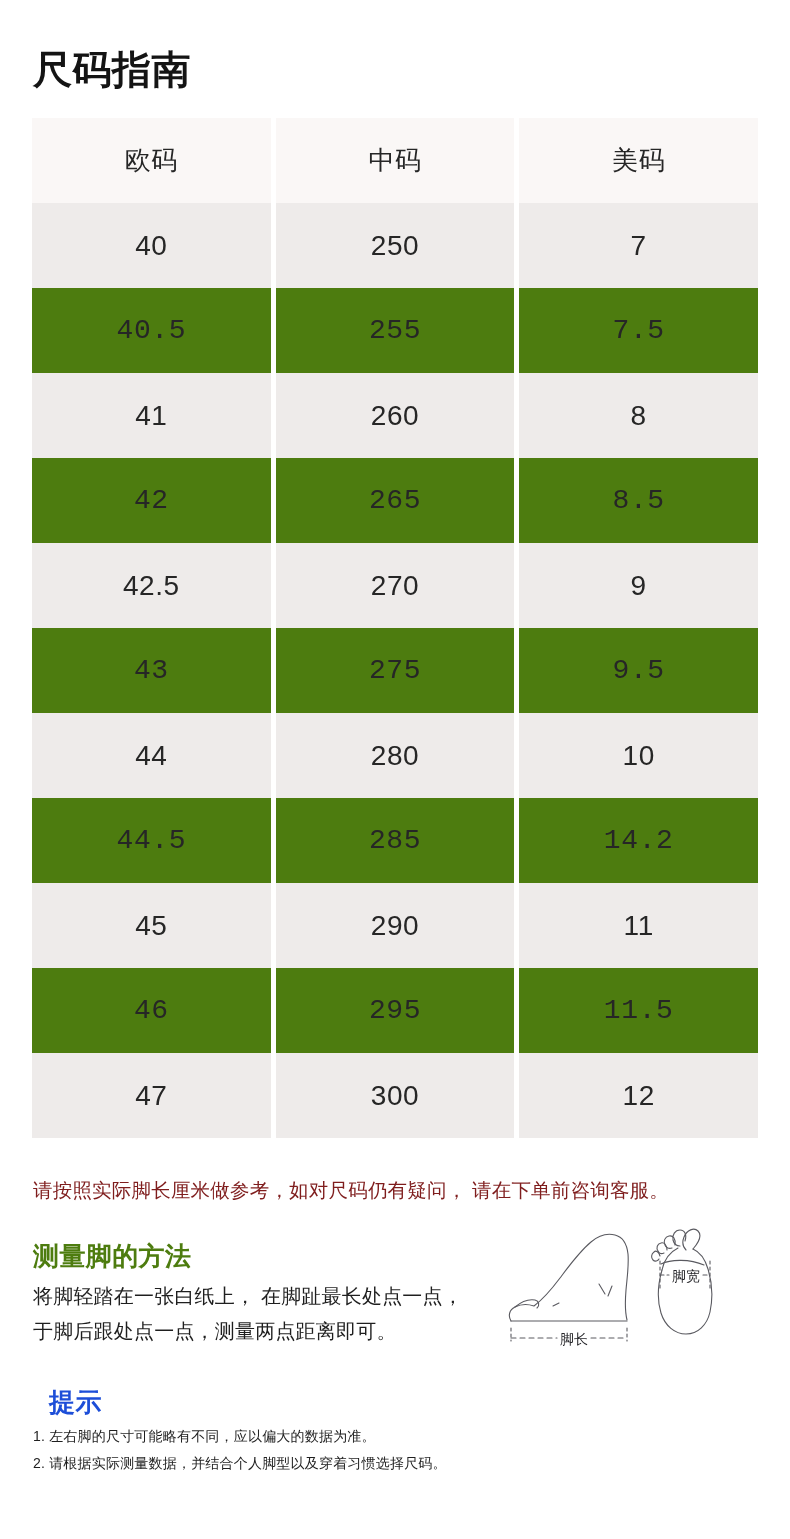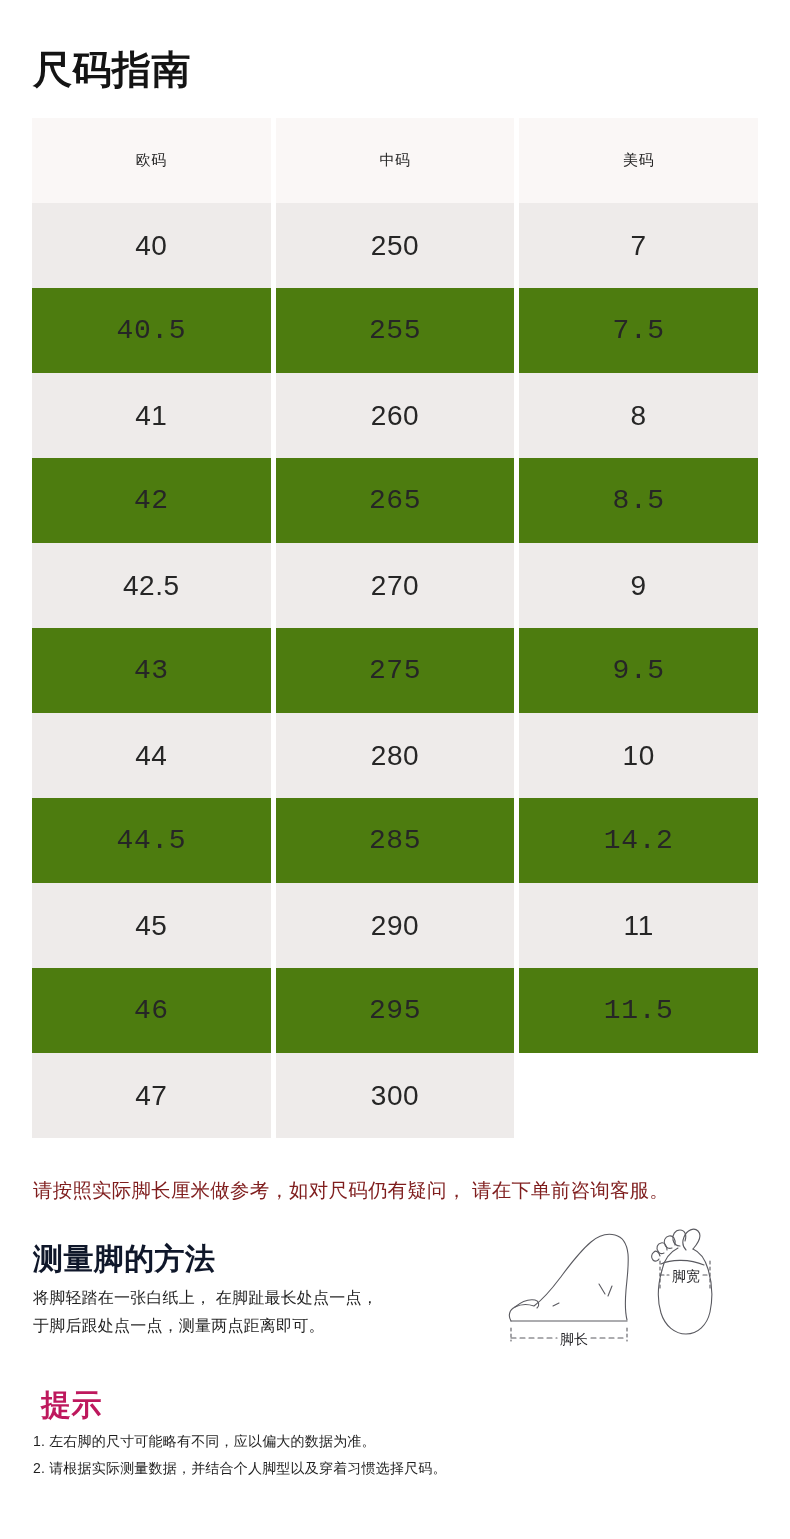--- a/index.html
+++ b/index.html
@@ -46,21 +46,21 @@
     height: 85px;
     display: flex;
     align-items: center;
     justify-content: center;
     font-size: 28px;
     color: #262626;
     letter-spacing: 0.6px;
   }
   .size-cell.head {
     background: #faf7f6;
-    font-size: 15px;
+    font-size: 26px;
     color: #262626;
   }
   .size-cell.odd  { background: #eeebea; }
   .size-cell.even { background: #4d7c0f; font-family: Liberation Mono, monospace; }
 
   
   .table-note {
     position: absolute;
     left: 33px;
     top: 1176px;
@@ -72,29 +72,29 @@
   }
 
   
   .measure-section {
     position: absolute;
     left: 33px;
     top: 1240px;
     width: 724px;
   }
   .section-heading {
-    font-size: 30px;
+    font-size: 26px;
     font-weight: bold;
-    color: #0f172a;
+    color: #4d7c0f;
     line-height: 1.25;
     letter-spacing: 0.4px;
     margin: 0 0 6px 0;
   }
   .measure-body {
-    font-size: 16px;
+    font-size: 20px;
     line-height: 1.75;
     color: #1f1f1f;
     letter-spacing: 0.2px;
     width: 470px;
   }
   .measure-line { white-space: nowrap; }
 
   
   .foot-figure {
     position: absolute;
@@ -105,26 +105,26 @@
   }
 
   
   .tips-section {
     position: absolute;
     left: 33px;
     top: 1386px;
     width: 724px;
   }
   .tips-heading {
-    font-size: 30px;
+    font-size: 26px;
     font-weight: bold;
-    color: #be185d;
+    color: #1d4ed8;
     line-height: 1.25;
     letter-spacing: 0.4px;
-    margin: 0 0 4px 8px;
+    margin: 0 0 4px 16px;
   }
   .tip-item {
     font-size: 14px;
     line-height: 1.95;
     color: #1f1f1f;
     letter-spacing: 0.2px;
     white-space: nowrap;
   }
 </style>
 </head>
@@ -166,20 +166,21 @@
       <div class="size-cell odd">7</div>
       <div class="size-cell even">7.5</div>
       <div class="size-cell odd">8</div>
       <div class="size-cell even">8.5</div>
       <div class="size-cell odd">9</div>
       <div class="size-cell even">9.5</div>
       <div class="size-cell odd">10</div>
       <div class="size-cell even">14.2</div>
       <div class="size-cell odd">11</div>
       <div class="size-cell even">11.5</div>
+      <div class="size-cell odd">12</div>
     </div>
   </div>
 
 <div class="table-note">请按照实际脚长厘米做参考，如对尺码仍有疑问， 请在下单前咨询客服。</div>
 
 <div class="measure-section">
   <div class="section-heading">测量脚的方法</div>
   <div class="measure-body">
     <div class="measure-line">将脚轻踏在一张白纸上， 在脚趾最长处点一点，</div>
     <div class="measure-line">于脚后跟处点一点，测量两点距离即可。</div>

